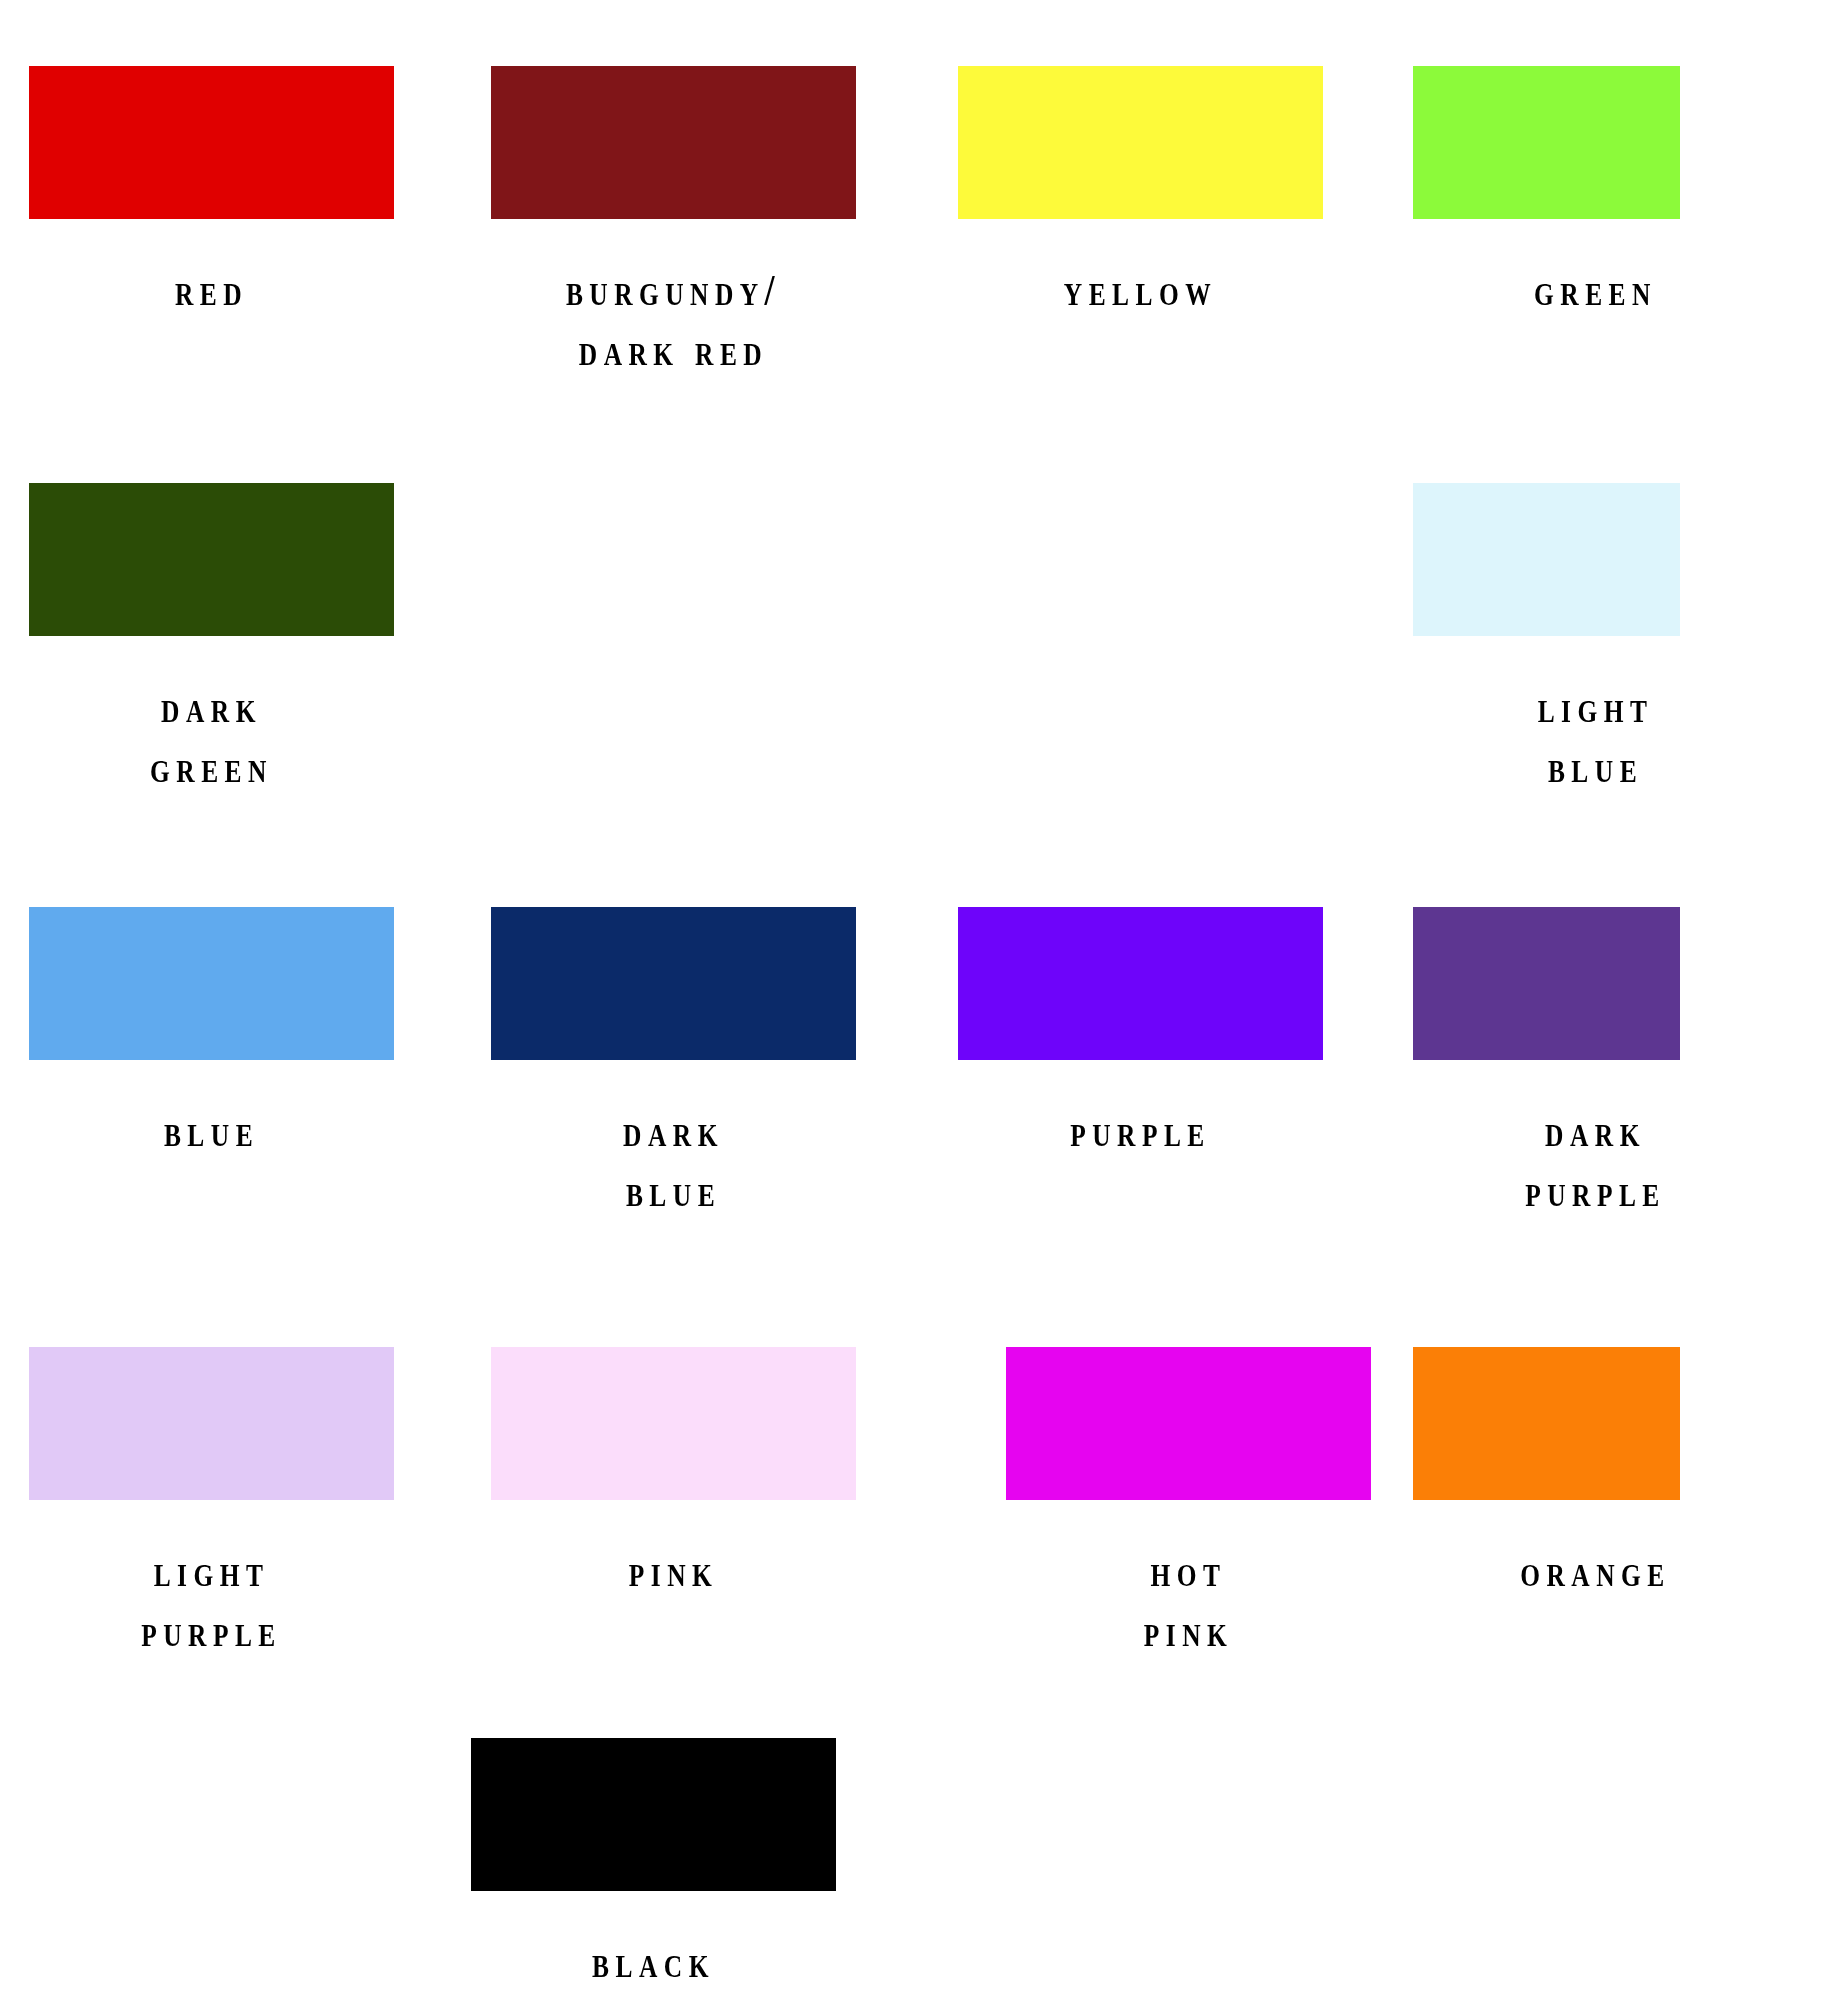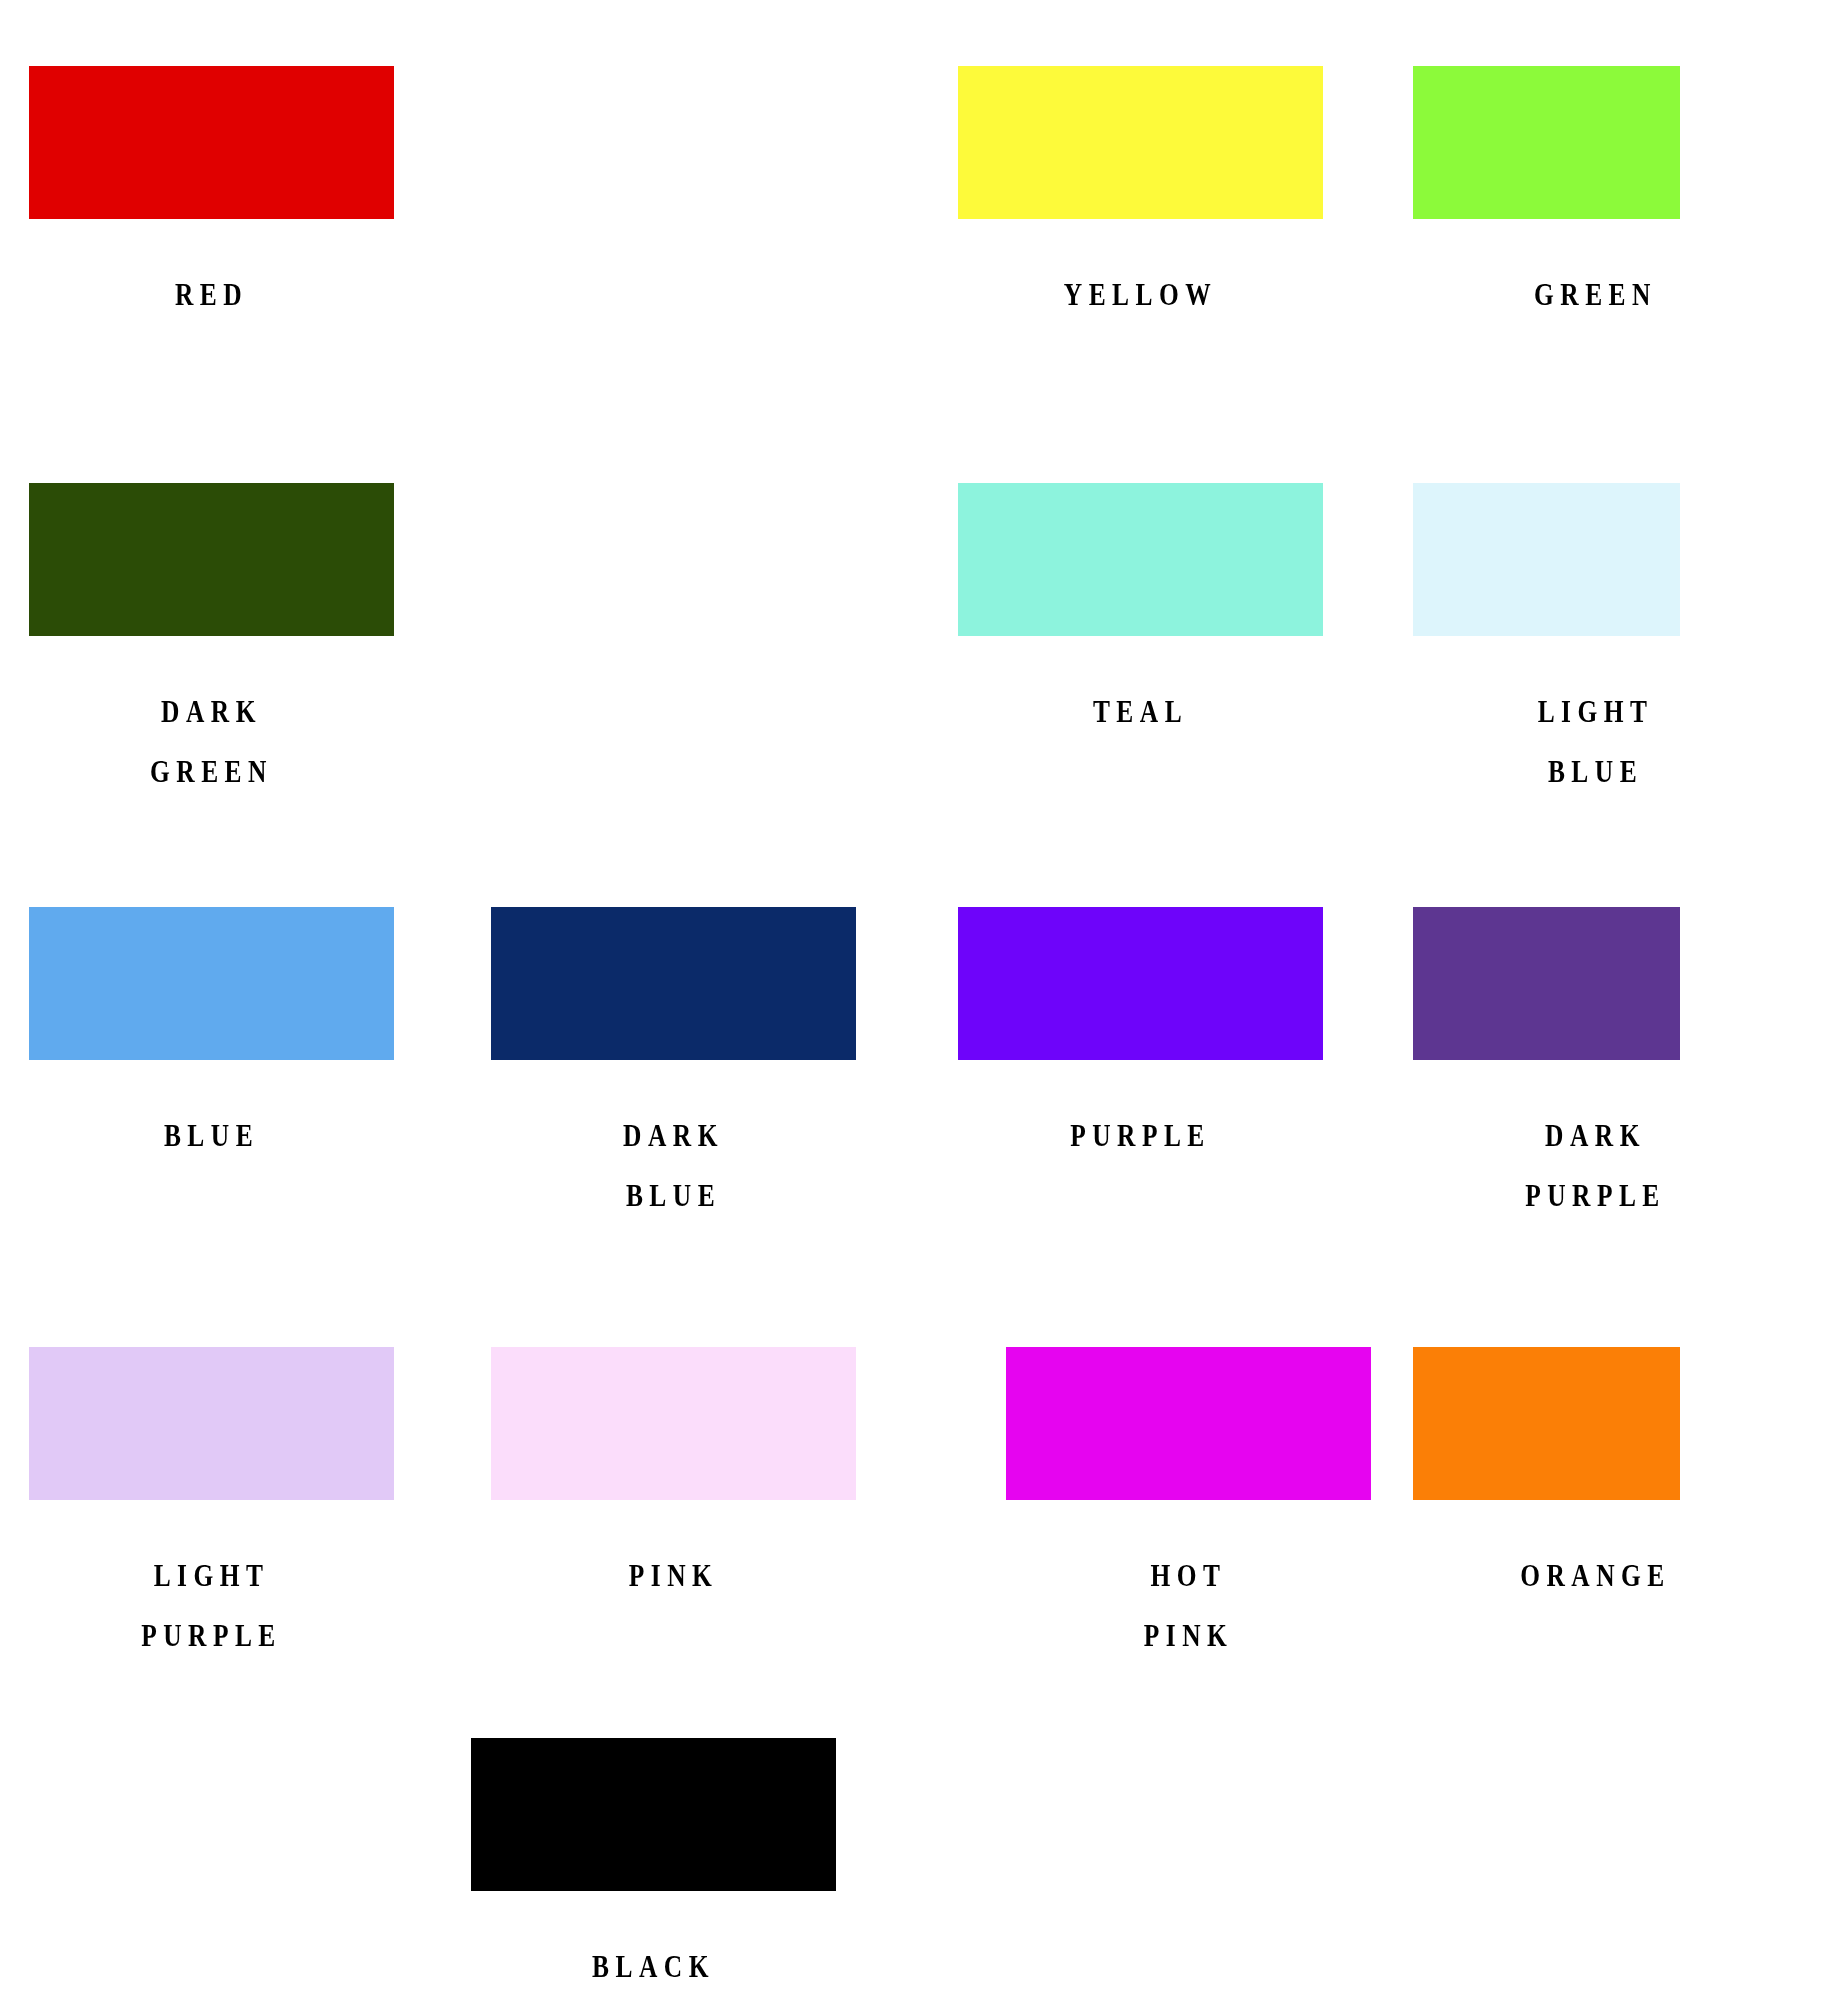--- a/index.html
+++ b/index.html
@@ -63,36 +63,37 @@
 </style>
 </head>
 <body>
 
 <div id="chart">
   <div class="swatch-grid" id="swatch-grid">
       <div class="swatch-cell" style="left: 29px; top: 66px;">
         <div class="swatch-chip" title="#e00000" style="width: 365px; height: 153px; background: rgb(224, 0, 0);"></div>
         <div class="swatch-label" style="width: 365px; color: rgb(0, 0, 0);">Red</div>
       </div>
+      <div class="swatch-cell" style="left: 491px; top: 66px;">
+        <div class="swatch-chip" title="#801518" style="width: 365px; height: 153px; background: rgb(128, 21, 24);"></div>
+        <div class="swatch-label" style="width: 365px; color: rgb(0, 0, 0);">Burgundy/
+Dark Red</div>
+      </div>
       <div class="swatch-cell" style="left: 958px; top: 66px;">
         <div class="swatch-chip" title="#fdfa3a" style="width: 365px; height: 153px; background: rgb(253, 250, 58);"></div>
         <div class="swatch-label" style="width: 365px; color: rgb(0, 0, 0);">Yellow</div>
       </div>
       <div class="swatch-cell" style="left: 1413px; top: 66px;">
         <div class="swatch-chip" title="#8cfa3a" style="width: 365px; height: 153px; background: rgb(140, 250, 58);"></div>
         <div class="swatch-label" style="width: 365px; color: rgb(0, 0, 0);">Green</div>
       </div>
       <div class="swatch-cell" style="left: 29px; top: 483px;">
         <div class="swatch-chip" title="#2b4c06" style="width: 365px; height: 153px; background: rgb(43, 76, 6);"></div>
         <div class="swatch-label" style="width: 365px; color: rgb(0, 0, 0);">Dark
 Green</div>
-      </div>
-      <div class="swatch-cell" style="left: 958px; top: 483px;">
-        <div class="swatch-chip" title="#8df3dd" style="width: 365px; height: 153px; background: rgb(141, 243, 221);"></div>
-        <div class="swatch-label" style="width: 365px; color: rgb(0, 0, 0);">Teal</div>
       </div>
       <div class="swatch-cell" style="left: 1413px; top: 483px;">
         <div class="swatch-chip" title="#ddf5fc" style="width: 365px; height: 153px; background: rgb(221, 245, 252);"></div>
         <div class="swatch-label" style="width: 365px; color: rgb(0, 0, 0);">Light
 Blue</div>
       </div>
       <div class="swatch-cell" style="left: 29px; top: 907px;">
         <div class="swatch-chip" title="#60aaee" style="width: 365px; height: 153px; background: rgb(96, 170, 238);"></div>
         <div class="swatch-label" style="width: 365px; color: rgb(0, 0, 0);">Blue</div>
       </div>

